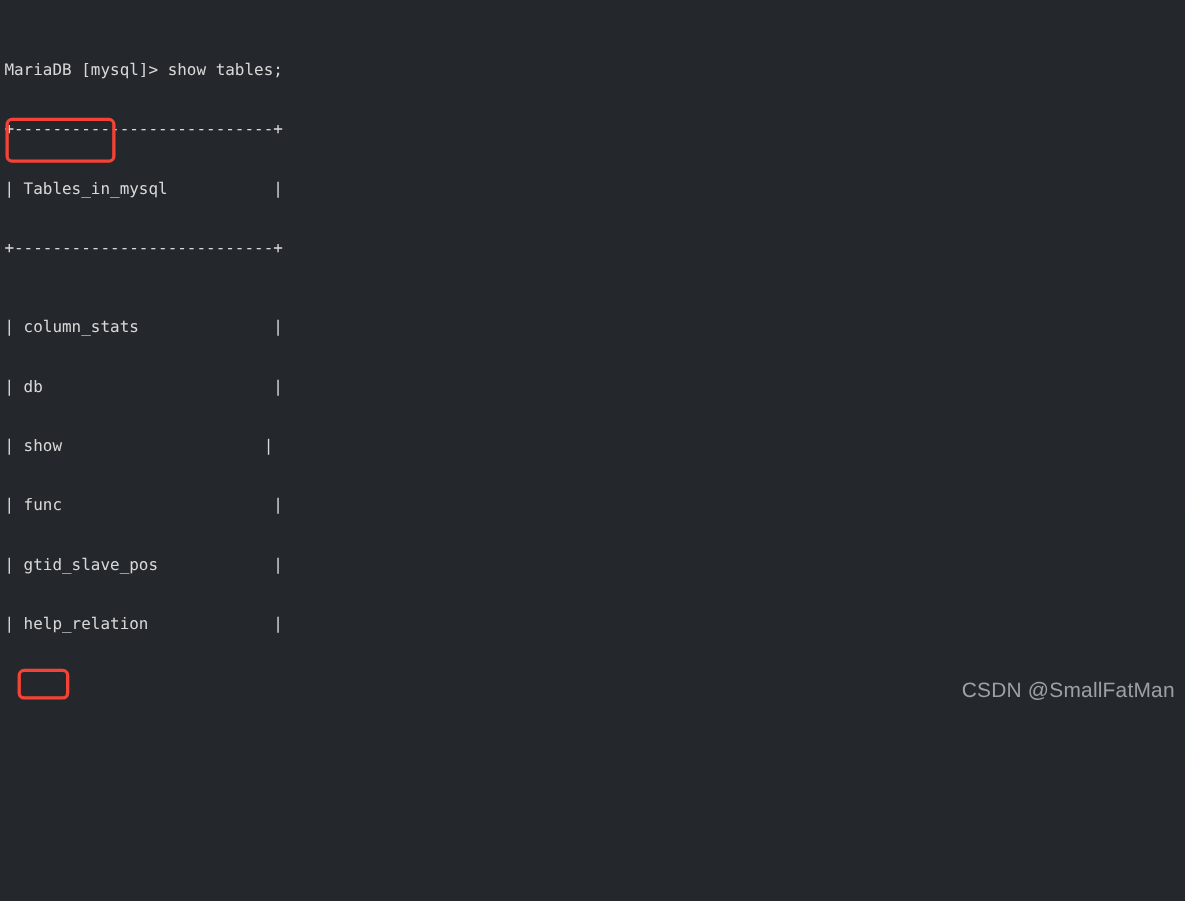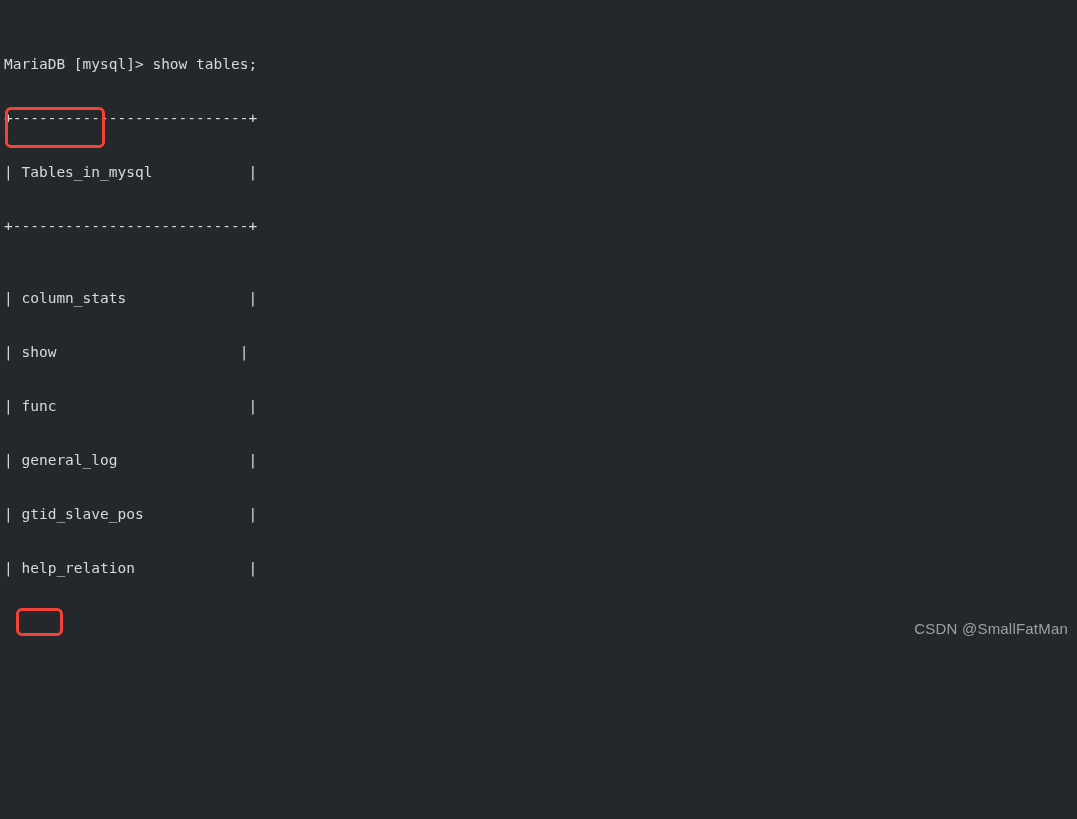--- a/index.html
+++ b/index.html
@@ -50,41 +50,41 @@
     top: 793px;
     width: 10px;
     height: 17px;
     background: #e6e6e6;
   }
   #watermark {
     position: absolute;
     right: 9px;
     bottom: 3px;
     font-family: "Liberation Sans", sans-serif;
-    font-size: 15px;
+    font-size: 19px;
     color: #9aa0a6;
     letter-spacing: 0.2px;
   }
 </style>
 </head>
 <body>
 
 <div id="terminal">
 
   <div id="screen">
 
     <div class="line">MariaDB [mysql]&gt; show tables;</div>
     <div class="line">+---------------------------+</div>
     <div class="line">| Tables_in_mysql           |</div>
     <div class="line">+---------------------------+</div>
 
     <div class="line">| column_stats              |</div>
+    <div class="line">| db                        |</div>
     <div class="line">| show                     |</div>
     <div class="line">| func                      |</div>
-    <div class="line">| general_log               |</div>
     <div class="line">| gtid_slave_pos            |</div>
     <div class="line">| help_relation             |</div>
     
     
     
     
     
     
     
     

